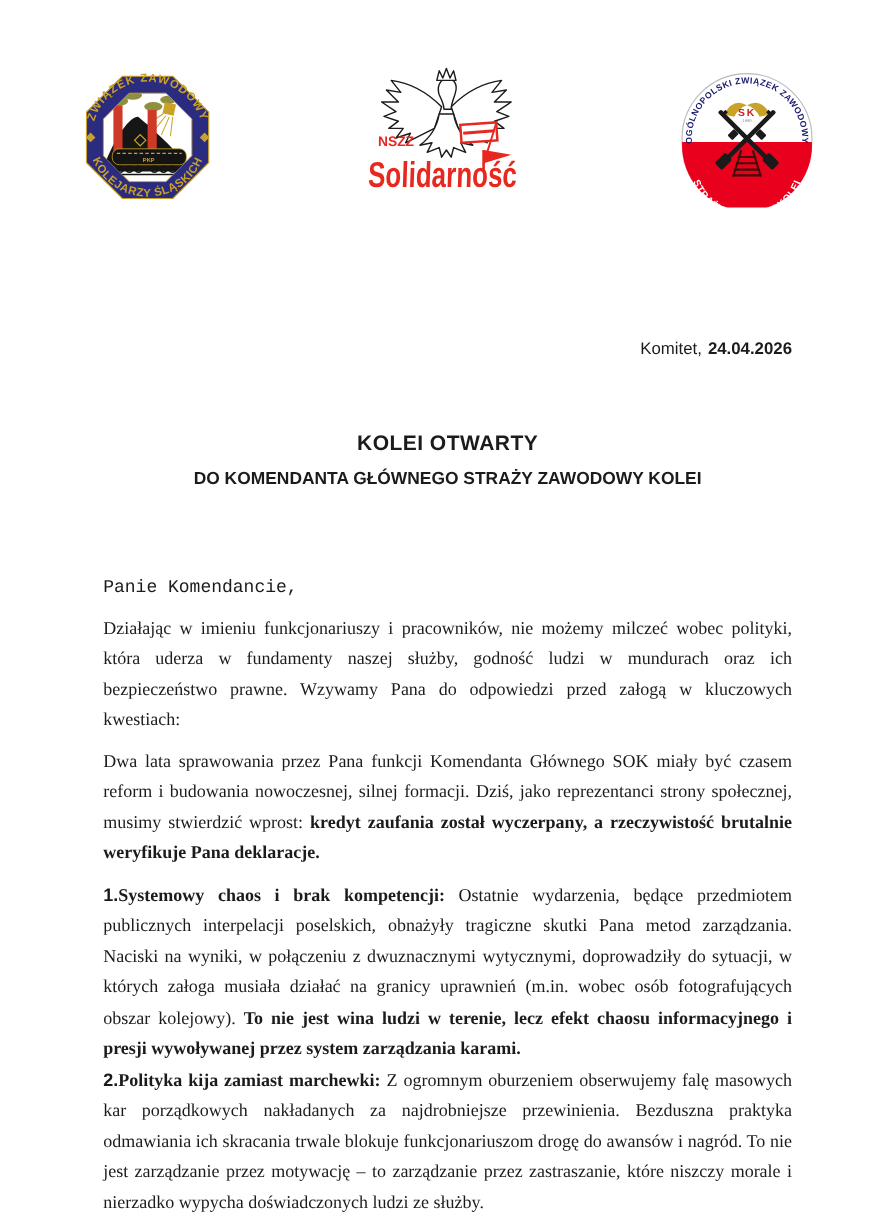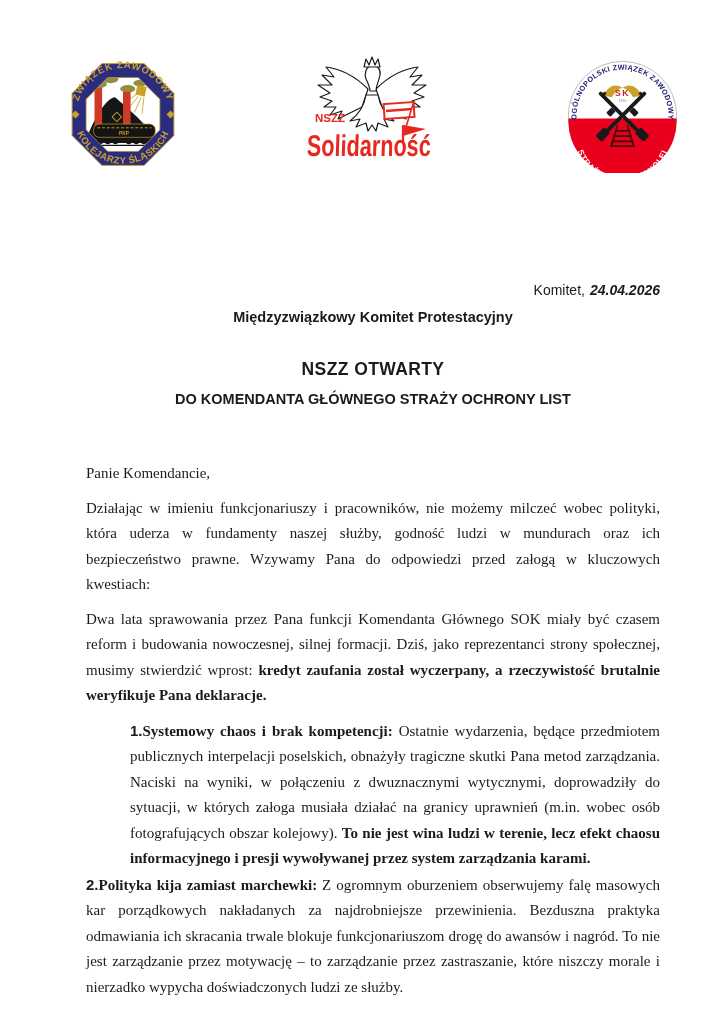--- a/index.html
+++ b/index.html
@@ -7,30 +7,30 @@
     position:relative; width:724px; height:1024px; background:#ffffff;
     font-family:"Liberation Serif", serif; color:#1b1b1b; overflow:hidden;
   }
   .logo { position:absolute; }
   .logo-1 { left:66px;  top:57px; width:114px; height:115px; }
   .logo-2 { left:302px; top:55px; width:140px; height:118px; }
   .logo-3 { left:565px; top:58px; width:115px; height:115px; }
 
   .hdr { position:absolute; font-family:"Liberation Sans", sans-serif; line-height:1.2; }
   .date-line { top:282px; right:64px; font-size:14px; }
-  .date-line .date { font-weight:bold; margin-left:5px;font-style:italic; }
+  .date-line .date { font-weight:bold; margin-left:5px; }
   .committee { top:309px; left:86px; right:64px; text-align:center; font-weight:bold; font-size:14.5px; }
   .title     { top:359px; left:86px; right:64px; text-align:center; font-weight:bold; font-size:17.5px; letter-spacing:0.4px; }
   .subtitle  { top:391px; left:86px; right:64px; text-align:center; font-weight:bold; font-size:14.5px; }
 
   .body-text { position:absolute; top:461px; left:86px; right:64px;
                font-size:15px; line-height:25.5px; text-align:justify; }
-  .salutation { margin:0 0 9px; text-align:left; }
+  .salutation { margin:16px 0 9px; text-align:left;font-family:Liberation Mono, monospace; }
   .para { margin:0 0 9px; }
-  .para.tight { margin-bottom:0;margin-left:44px; }
+  .para.tight { margin-bottom:0; }
   .seg-regular { font-weight:normal; }
   .seg-bold { font-weight:bold; }
   .seg-bold-sans { font-weight:bold; font-family:"Liberation Sans", sans-serif; }
 
   svg text { font-family:"Liberation Sans", sans-serif; }
 </style>
 </head>
 <body>
 
 <div class="page">
@@ -151,23 +151,22 @@
         <path d="M50.5,81.5 L69.5,81.5"></path>
       <path d="M49,87 L71,87"></path>
         <path d="M47.5,92 L72.5,92"></path>
     </g>
   </svg>
 
   <div class="hdr date-line">
     <span>Komitet,</span><span class="date">24.04.2026</span>
   </div>
 
-  <div class="hdr committee">Międzyzwiązkowy Komitet Protestacyjny</div>
-  <div class="hdr title">NSZZ OTWARTY</div>
-  <div class="hdr subtitle">DO KOMENDANTA GŁÓWNEGO STRAŻY OCHRONY LIST</div>
+  <div class="hdr title">KOLEI OTWARTY</div>
+  <div class="hdr subtitle">DO KOMENDANTA GŁÓWNEGO STRAŻY ZAWODOWY KOLEI</div>
 
   <div class="body-text">
     <p class="salutation">Panie Komendancie,</p>
     <p class="para"><span class="seg-regular">Działając w imieniu funkcjonariuszy i pracowników, nie możemy milczeć wobec polityki, która uderza w fundamenty naszej służby, godność ludzi w mundurach oraz ich bezpieczeństwo prawne. Wzywamy Pana do odpowiedzi przed załogą w kluczowych kwestiach:</span></p>
     <p class="para"><span class="seg-regular">Dwa lata sprawowania przez Pana funkcji Komendanta Głównego SOK miały być czasem reform i budowania nowoczesnej, silnej formacji. Dziś, jako reprezentanci strony społecznej, musimy stwierdzić wprost: </span><span class="seg-bold">kredyt zaufania został wyczerpany, a rzeczywistość brutalnie weryfikuje Pana deklaracje.</span></p>
     <p class="para tight"><span class="seg-bold-sans">1.</span><span class="seg-bold">Systemowy chaos i brak kompetencji: </span><span class="seg-regular">Ostatnie wydarzenia, będące przedmiotem publicznych interpelacji poselskich, obnażyły tragiczne skutki Pana metod zarządzania. Naciski na wyniki, w połączeniu z dwuznacznymi wytycznymi, doprowadziły do sytuacji, w których załoga musiała działać na granicy uprawnień (m.in. wobec osób fotografujących obszar kolejowy). </span><span class="seg-bold">To nie jest wina ludzi w terenie, lecz efekt chaosu informacyjnego i presji wywoływanej przez system zarządzania karami.</span></p>
     <p class="para"><span class="seg-bold-sans">2.</span><span class="seg-bold">Polityka kija zamiast marchewki: </span><span class="seg-regular">Z ogromnym oburzeniem obserwujemy falę masowych kar porządkowych nakładanych za najdrobniejsze przewinienia. Bezduszna praktyka odmawiania ich skracania trwale blokuje funkcjonariuszom drogę do awansów i nagród. To nie jest zarządzanie przez motywację – to zarządzanie przez zastraszanie, które niszczy morale i nierzadko wypycha doświadczonych ludzi ze służby.</span></p>
   </div>
 
 </div>

